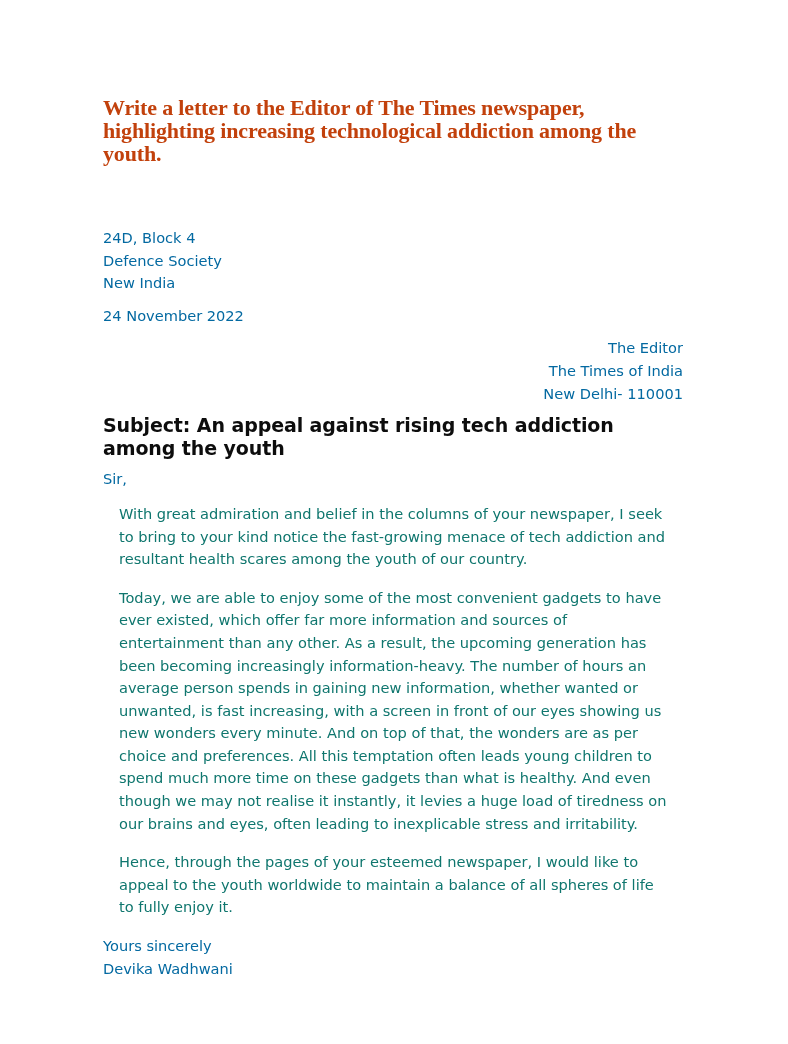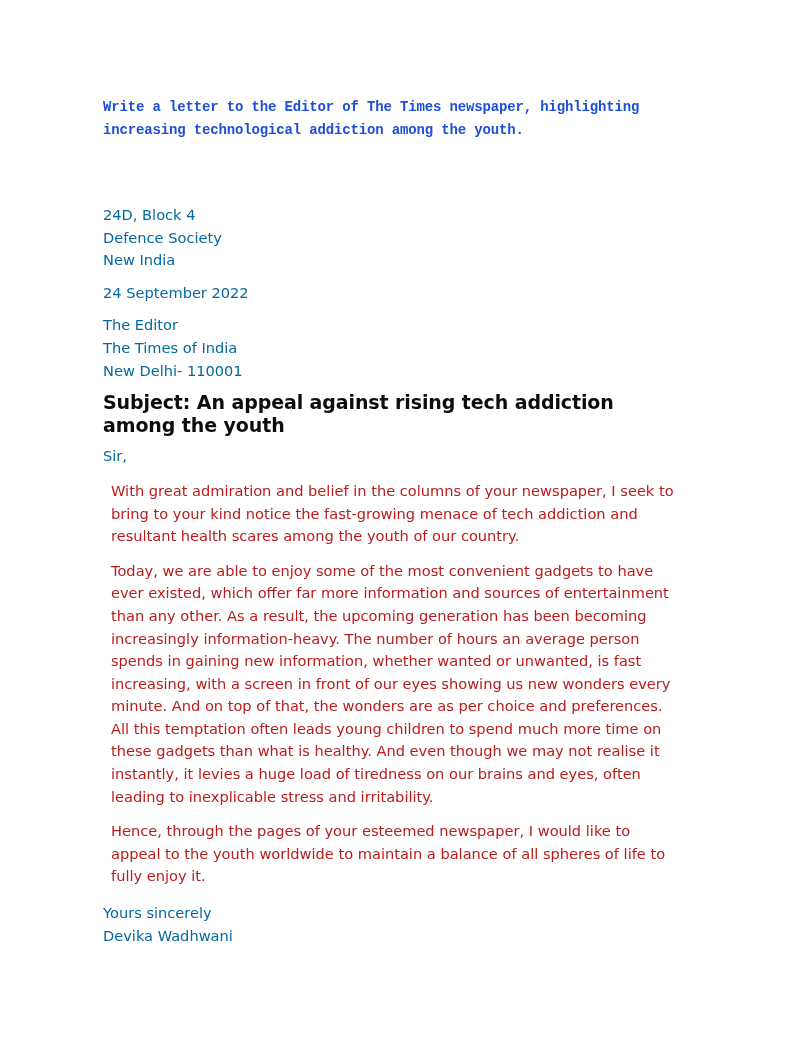--- a/index.html
+++ b/index.html
@@ -15,63 +15,64 @@
     box-sizing: border-box;
     overflow: hidden;
   }
   .content {
     position: absolute;
     left: 103px;
     top: 96px;
     width: 580px;
   }
   .doc-heading {
-    font-family: Liberation Mono, monospace;
+    font-family: Liberation Serif, serif;
     font-weight: bold;
-    font-size: 14px;
+    font-size: 22px;
     line-height: 23px;
-    color: #1d4ed8;
+    color: #c2410c;
     letter-spacing: -0.15px;
     margin: 0;
   }
   .block {
     font-family: "DejaVu Sans", sans-serif;
     font-size: 14.6px;
     line-height: 22.6px;
     color: #0369a1;
     margin: 0;
   }
   .addr-block {
     margin-top: 62px;
   }
   .date-block {
     margin-top: 10px;
   }
   .recipient-block {
     margin-top: 10px;
+    text-align: right;
   }
   .subject-line {
     font-family: "DejaVu Sans", sans-serif;
     font-weight: bold;
     font-size: 19px;
     line-height: 22.6px;
     color: #0d0d0d;
     margin: 0;
     margin-top: 9px;
     letter-spacing: -0.1px;
   }
   .salutation {
     margin-top: 9px;
   }
   .para {
     font-family: "DejaVu Sans", sans-serif;
     font-size: 14.6px;
     line-height: 22.6px;
-    color: #b91c1c;
-    margin: 8px;
+    color: #0f766e;
+    margin: 16px;
     margin-top: 12px;
     text-align: left;
   }
   .sign-block {
     margin-top: 14px;
   }
   .line {
     display: block;
     white-space: pre;
   }
@@ -84,21 +85,21 @@
 
     <p class="doc-heading">Write a letter to the Editor of The Times newspaper, highlighting increasing technological addiction among the youth.</p>
 
     <div class="block addr-block">
       <span class="line">24D, Block 4</span>
       <span class="line">Defence Society</span>
       <span class="line">New India</span>
     </div>
 
     <div class="block date-block">
-      <span class="line">24 September 2022</span>
+      <span class="line">24 November 2022</span>
     </div>
 
     <div class="block recipient-block">
       <span class="line">The Editor</span>
       <span class="line">The Times of India</span>
       <span class="line">New Delhi- 110001</span>
     </div>
 
     <p class="subject-line">Subject: An appeal against rising tech addiction among the youth</p>
 

